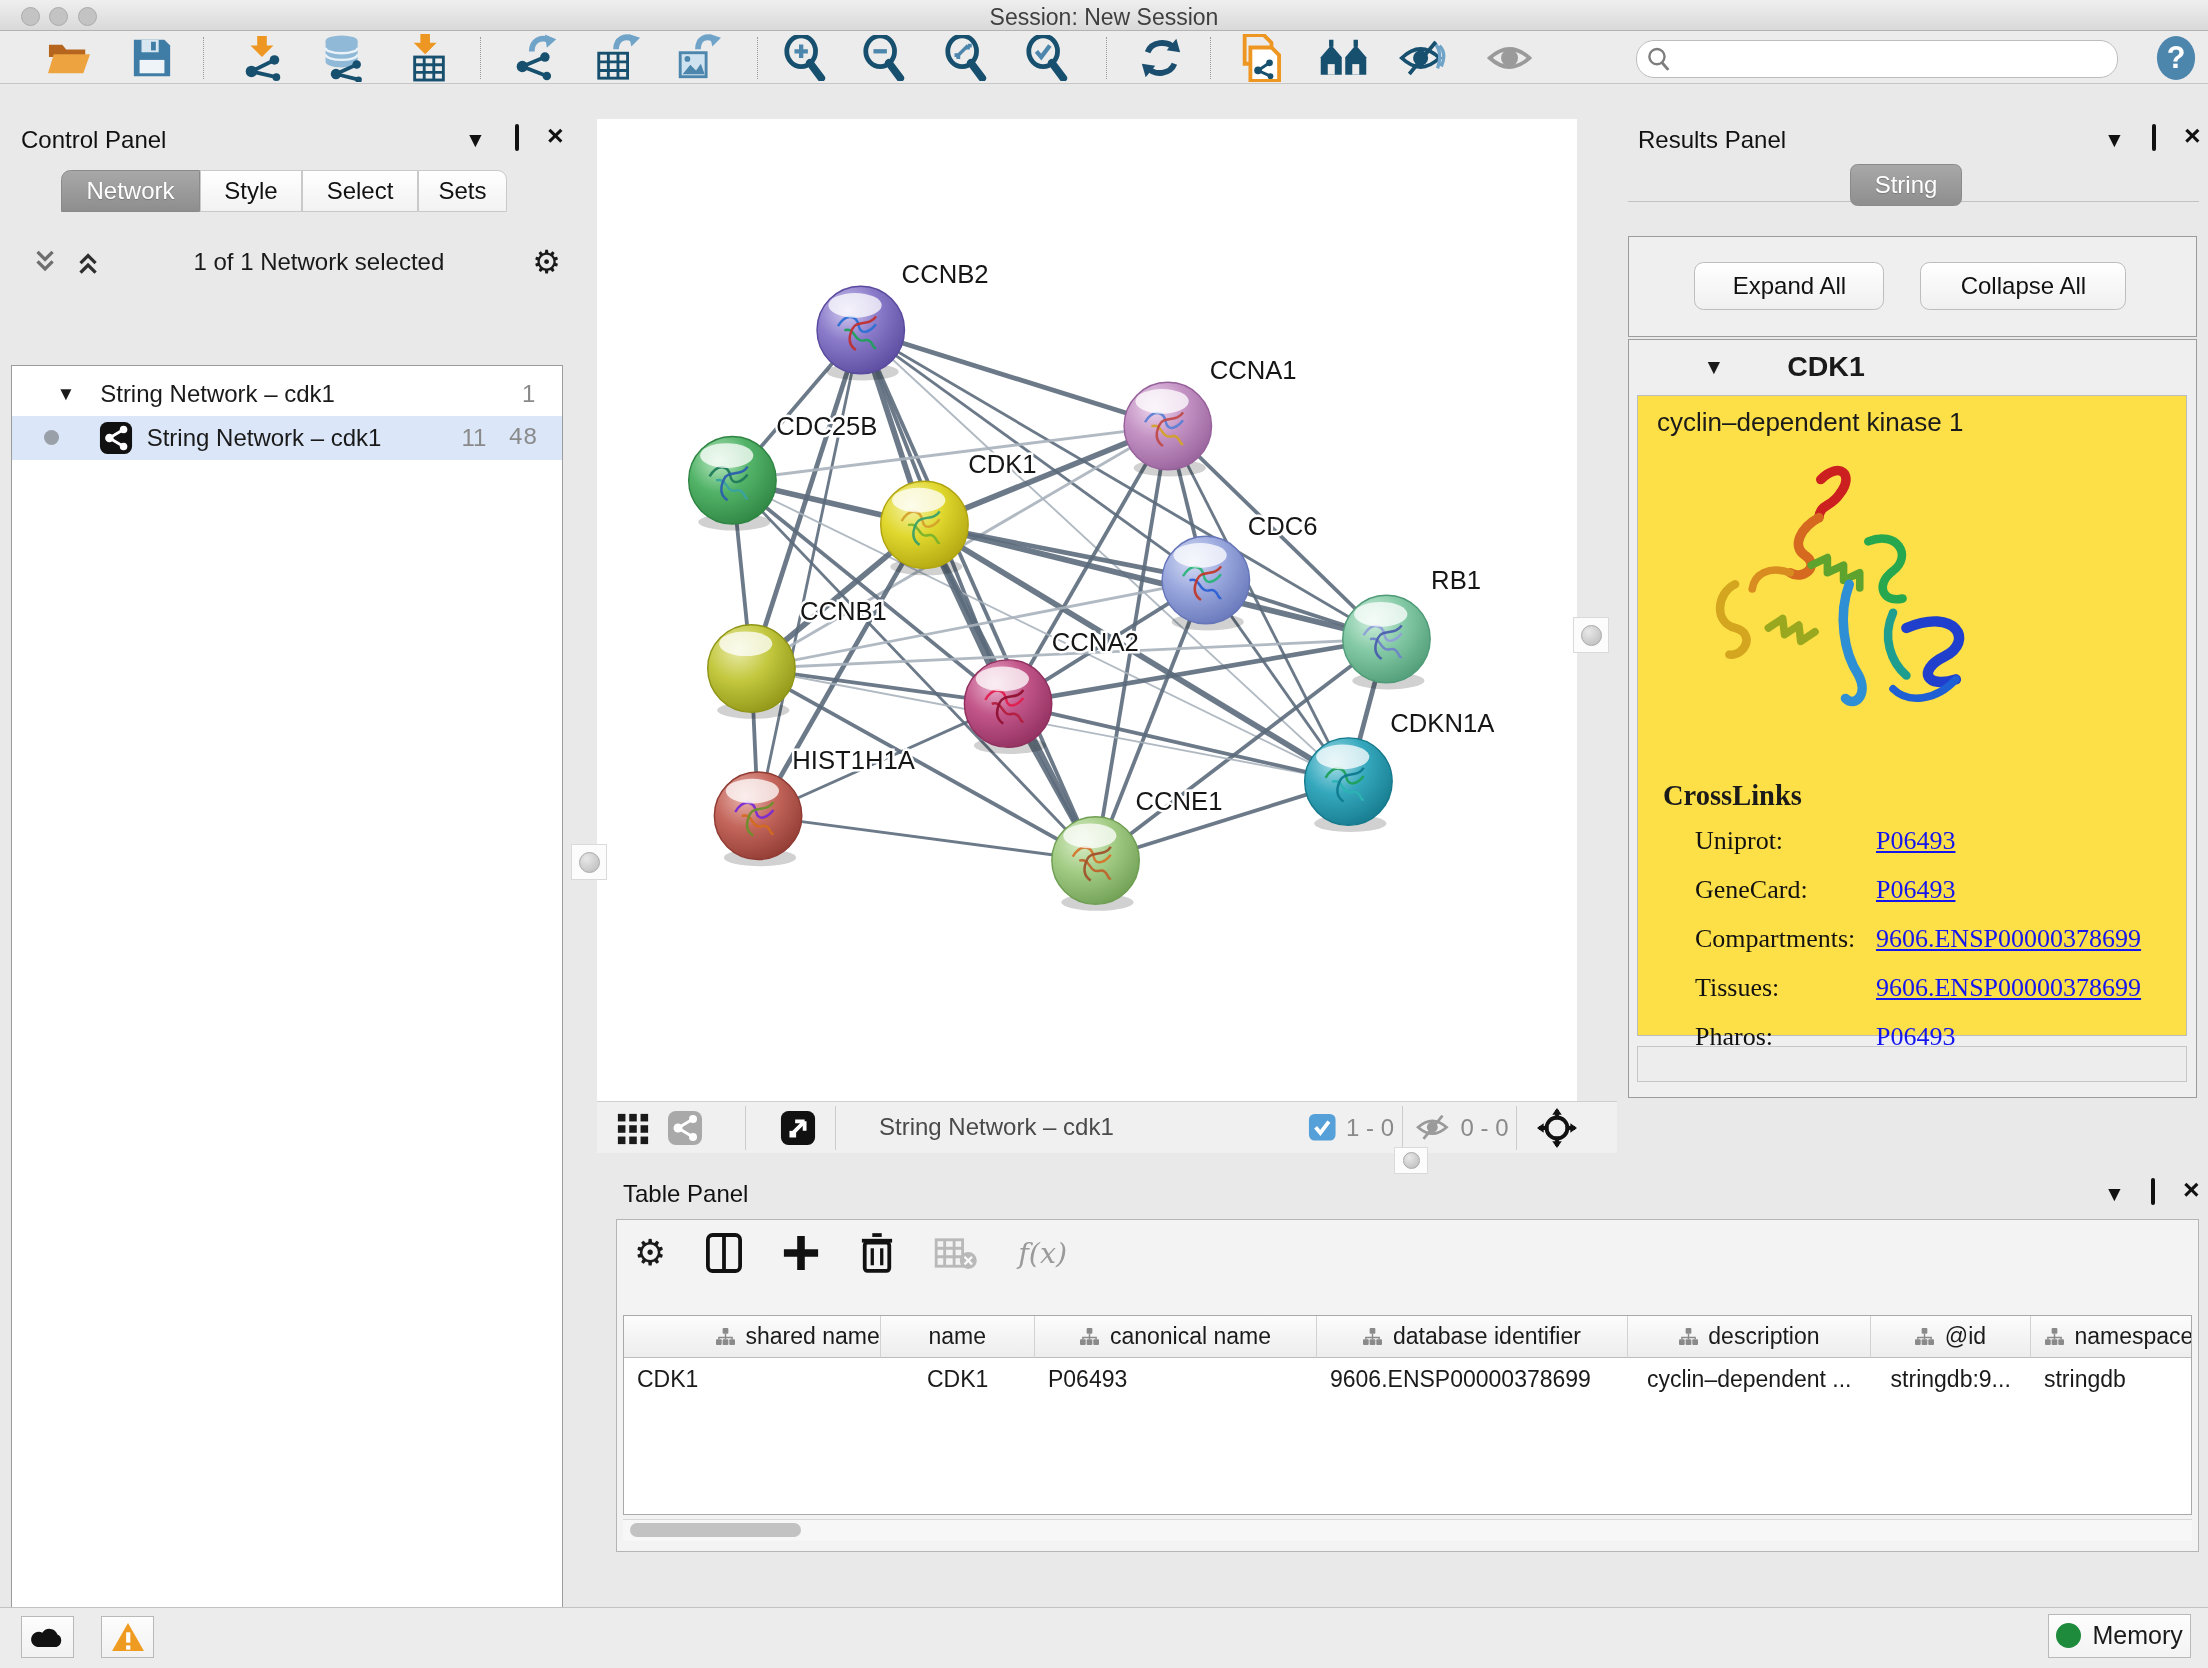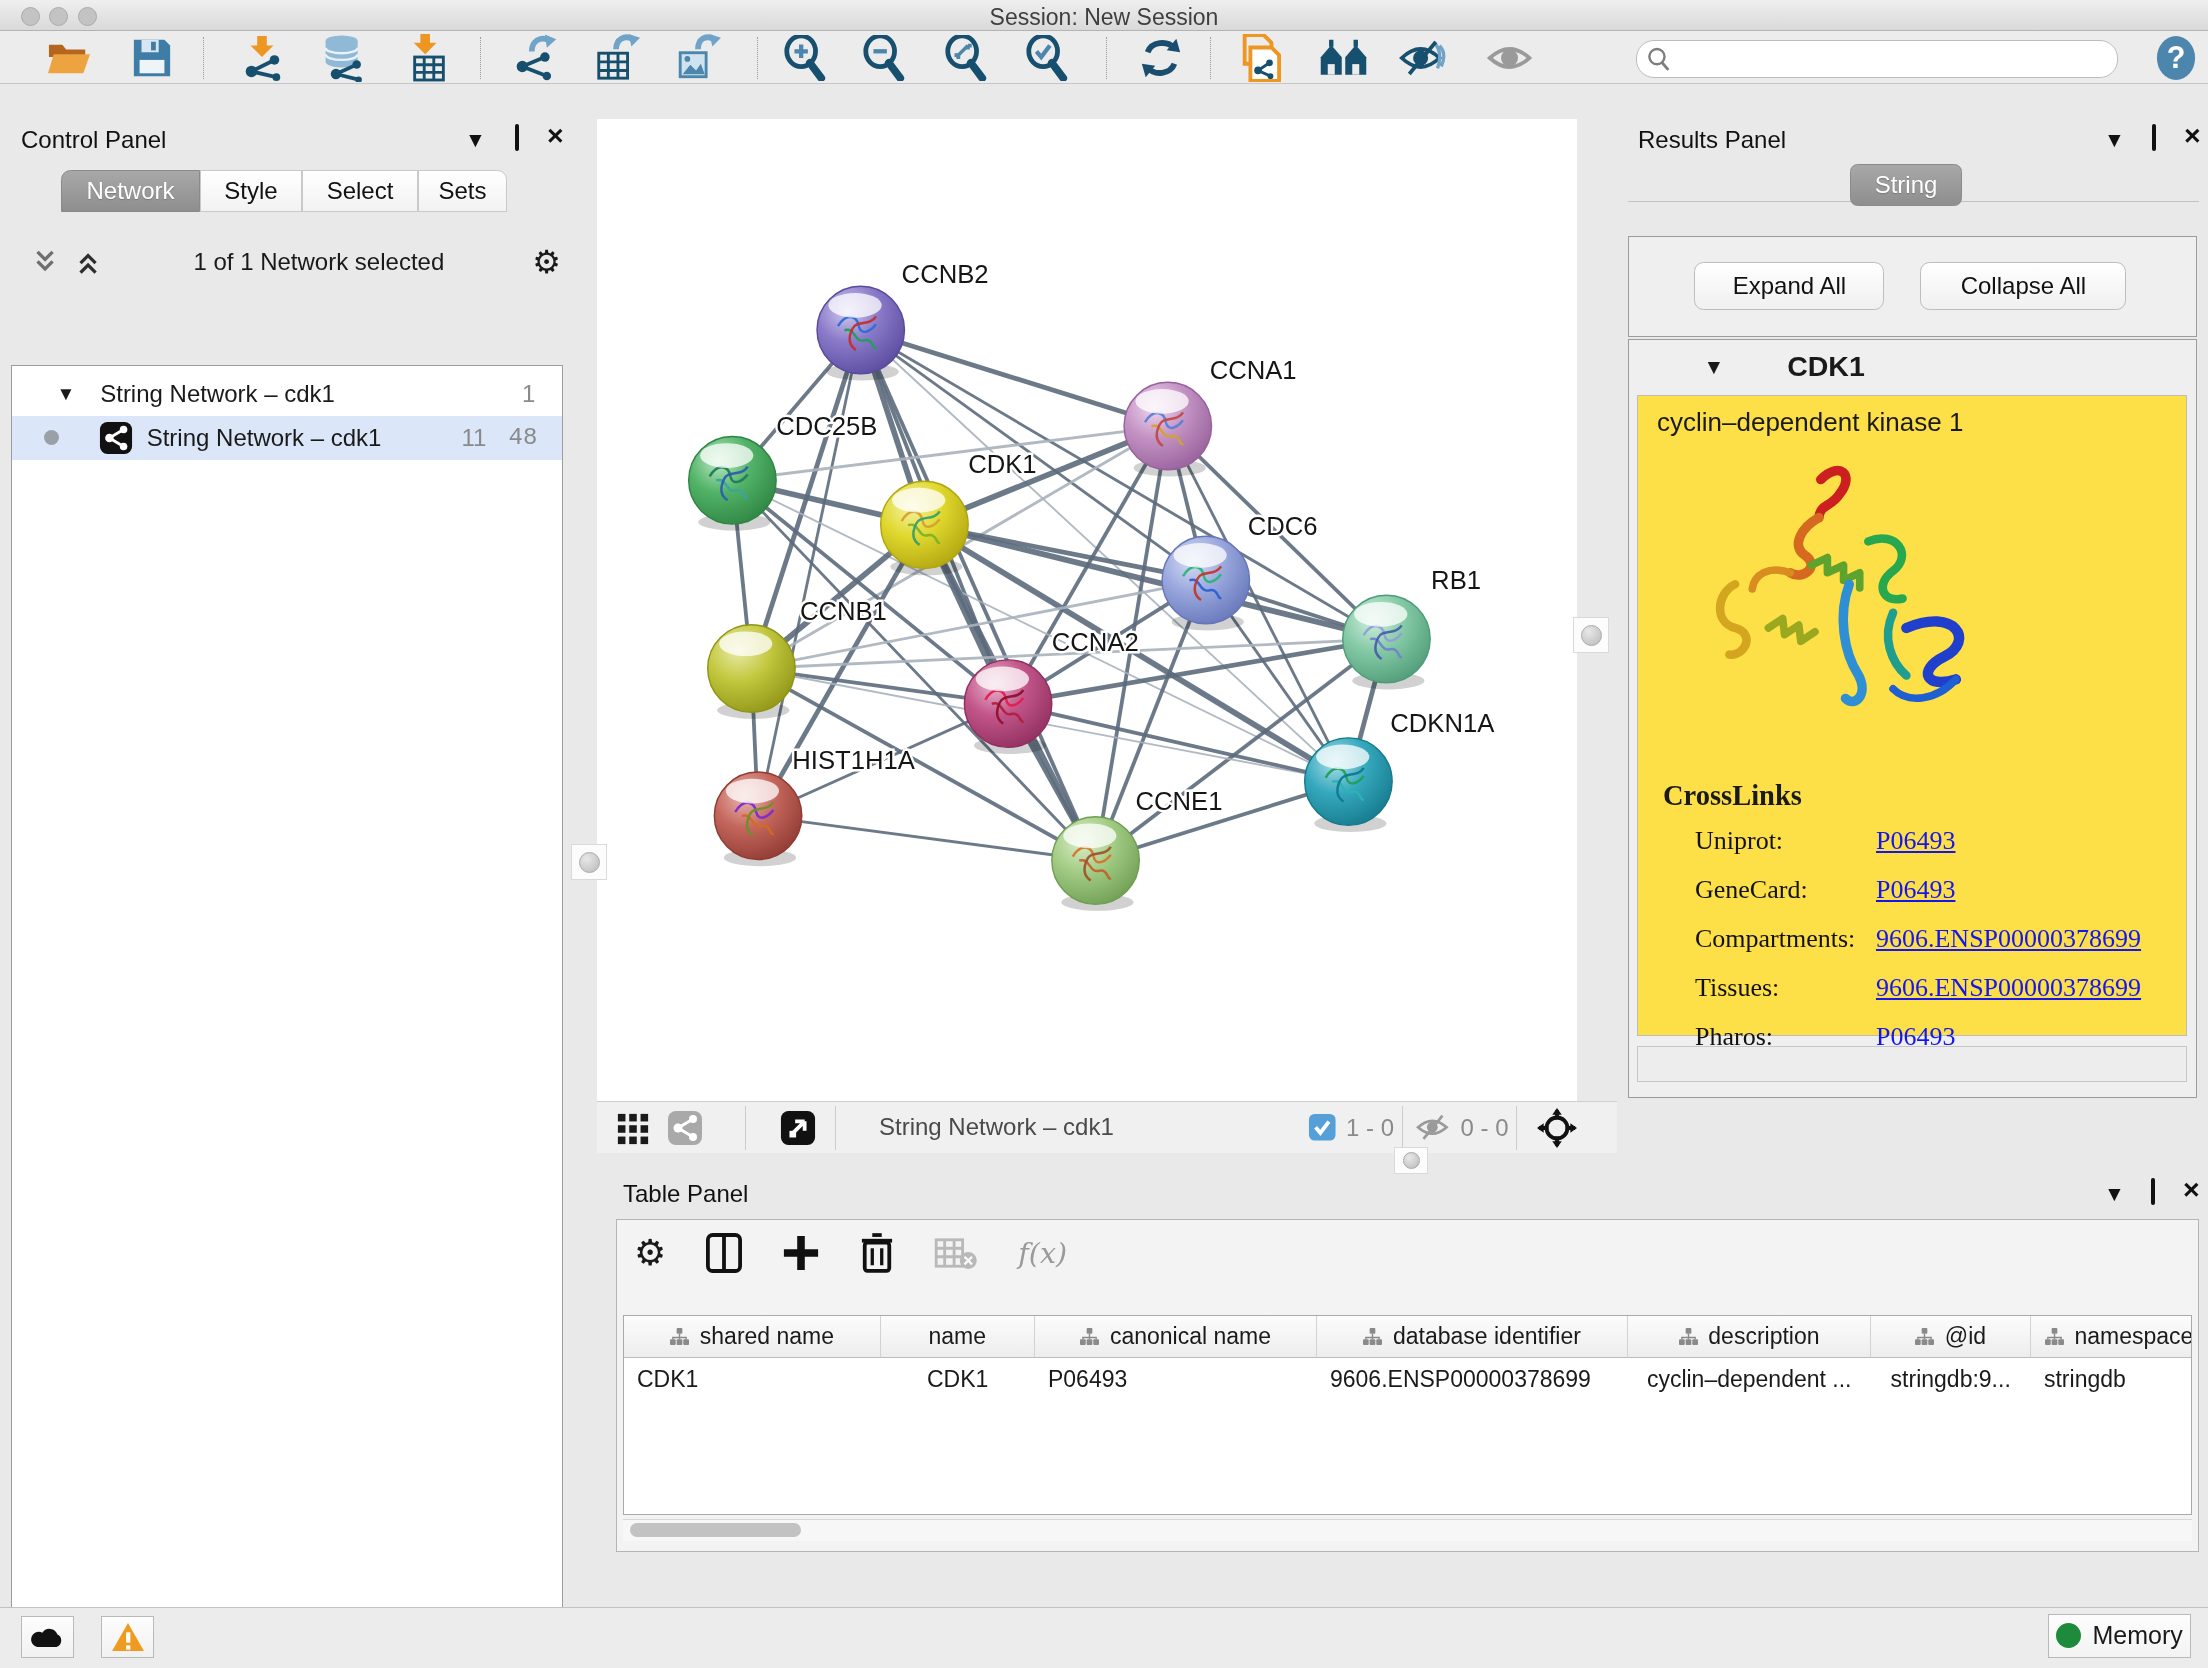--- a/index.html
+++ b/index.html
@@ -649,21 +649,21 @@
             <path d="M2 13 h28 M2 22 h28 M11 4 v28 M21 4 v28"></path>
           </g>
           <circle cx="36" cy="26" r="9" fill="#8a8a8a"></circle>
           <path d="M32 22 l8 8 M40 22 l-8 8" stroke="#fff" stroke-width="2.5"></path>
         </svg>
       <span class="fx">f(x)</span>
     </div>
 
     <div id="tp-table">
       <div id="tp-head" style="display:flex;">
-          <div class="th-cell" style="width: 257px; flex: 0 0 257px;">
+          <div class="th-cell" style="width: 257px; flex: 0 0 257px; justify-content: flex-end;">
             <svg width="21" height="19" viewBox="0 0 22 20">
               <g fill="#8a8a8a">
                 <rect x="8" y="1" width="6" height="6" rx="1"></rect>
                 <rect x="1" y="13" width="6" height="6" rx="1"></rect>
                 <rect x="8" y="13" width="6" height="6" rx="1"></rect>
                 <rect x="15" y="13" width="6" height="6" rx="1"></rect>
               </g>
               <path d="M11 7 v4 M4 13 v-2 h14 v2 M11 9 v4" stroke="#8a8a8a" stroke-width="1.5" fill="none"></path>
             </svg>
             <span>shared name</span>

